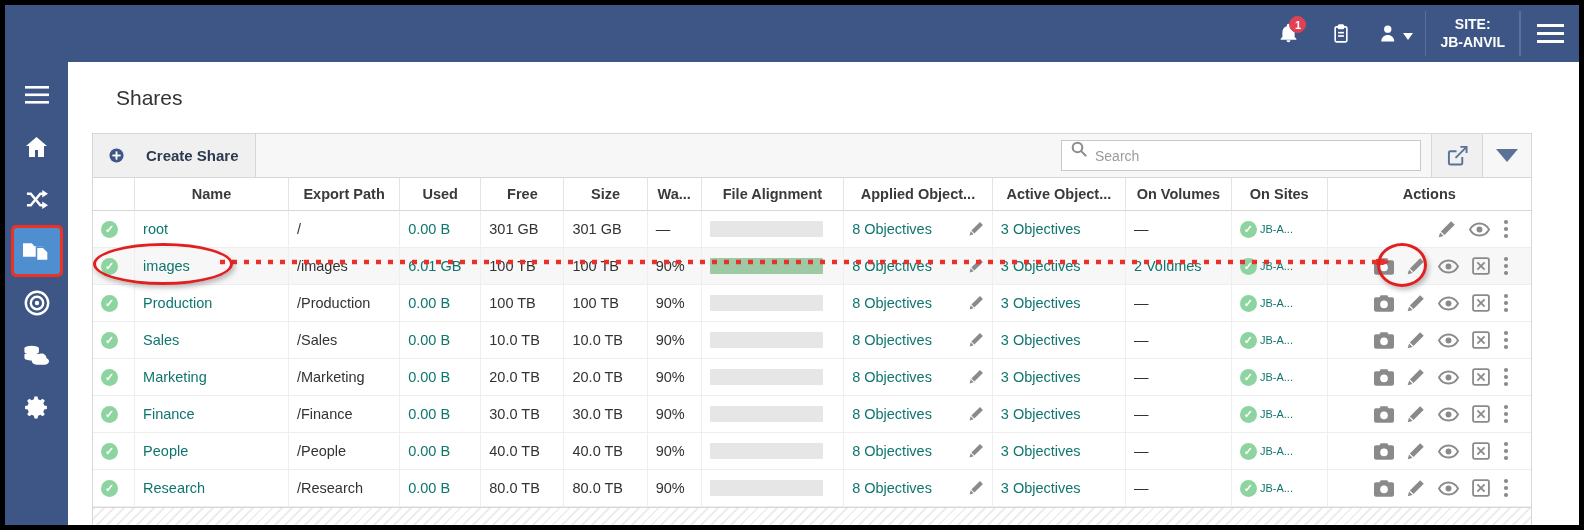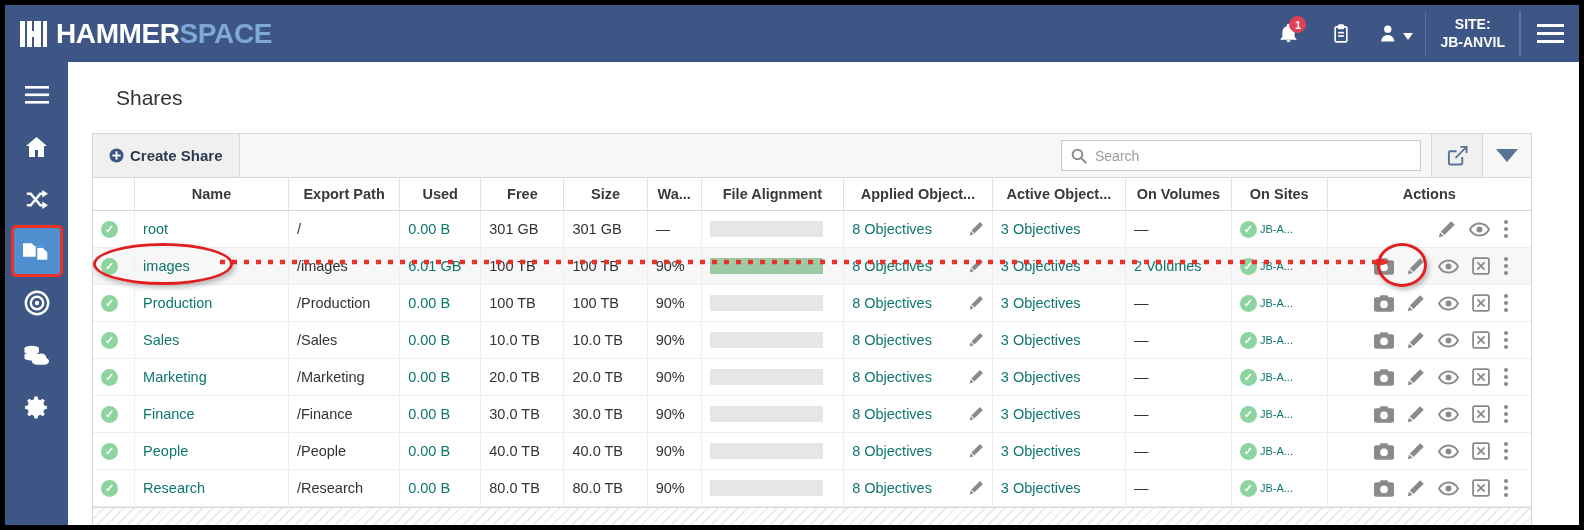--- a/index.html
+++ b/index.html
@@ -104,34 +104,34 @@
     border: 1px solid #d7d7d7;
     background: #ffffff;
   }
 
   
   .toolbar {
     height: 44px; display: flex; align-items: stretch;
     background: #f7f7f7; border-bottom: 1px solid #d7d7d7;
   }
   .btn-create {
-    display: flex; align-items: center; gap: 6px;
+    display: flex; align-items: center; gap: 22px;
     padding: 0 16px;
     background: #f0f0f0;
     border-right: 1px solid #d7d7d7;
     font-size: 15px; font-weight: bold; color: #2b3a4f;
     white-space: nowrap;
   }
   .plus-ic { color: #3d5685; display:flex; align-items:center; }
   .tb-spacer { flex: 1; }
   .search-box {
     align-self: center; position: relative;
     width: 360px; height: 31px; margin-right: 10px;
     background: #ffffff; border: 1px solid #c9c9c9;
-    display: flex; align-items: center;
+    display: flex; align-items: flex-start;
   }
   .search-ic { padding: 0 8px 0 9px; color: #8d8d8d; display:flex; }
   .search-input {
     border: none; outline: none; width: 100%; height: 100%;
     font-size: 14px; color: #333; font-family: "Liberation Sans", sans-serif;
     background: transparent;
   }
   .search-input::placeholder { color: #9b9b9b; }
   .btn-export {
     width: 52px; display: flex; align-items: center; justify-content: center;
@@ -216,32 +216,20 @@
   .anno-line {
     left: 215px; top: 254px; width: 1170px; height: 6px;
   }
 </style>
 </head>
 <body>
 
 <div id="app">
 
   <div class="topbar">
-    <div class="logo-wrap">
-      <span class="logo-mark">
-        <svg width="30" height="32" viewBox="0 0 30 32">
-          <rect x="1" y="3" width="5" height="26" fill="#ffffff"></rect>
-          <polygon points="8,3 13,3 13,29 8,29" fill="#ffffff"></polygon>
-          <polygon points="15,3 22,3 22,29 15,29" fill="#ffffff"></polygon>
-          <rect x="11" y="13" width="8" height="6" fill="#ffffff"></rect>
-          <rect x="24" y="3" width="4" height="26" fill="#ffffff"></rect>
-        </svg>
-      </span>
-      <span class="logo-text"><span class="w1">HAMMER</span><span class="w2">SPACE</span></span>
-    </div>
 
     <div class="top-right">
       <div class="top-ic ic-bell">
         <svg width="21" height="23" viewBox="0 0 24 24" fill="#ffffff">
           <path d="M12 22a2.3 2.3 0 0 0 2.3-2.2H9.7A2.3 2.3 0 0 0 12 22zm7-6v-5.5c0-3.4-1.9-6.2-5-6.9V2.8a2 2 0 1 0-4 0v.8c-3.1.7-5 3.5-5 6.9V16l-2 2v1h18v-1l-2-2z"></path>
         </svg>
         <span class="badge">1</span>
       </div>
       <div class="top-ic ic-clip">
         <svg width="20" height="23" viewBox="0 0 24 24" fill="none" stroke="#ffffff" stroke-width="2">

